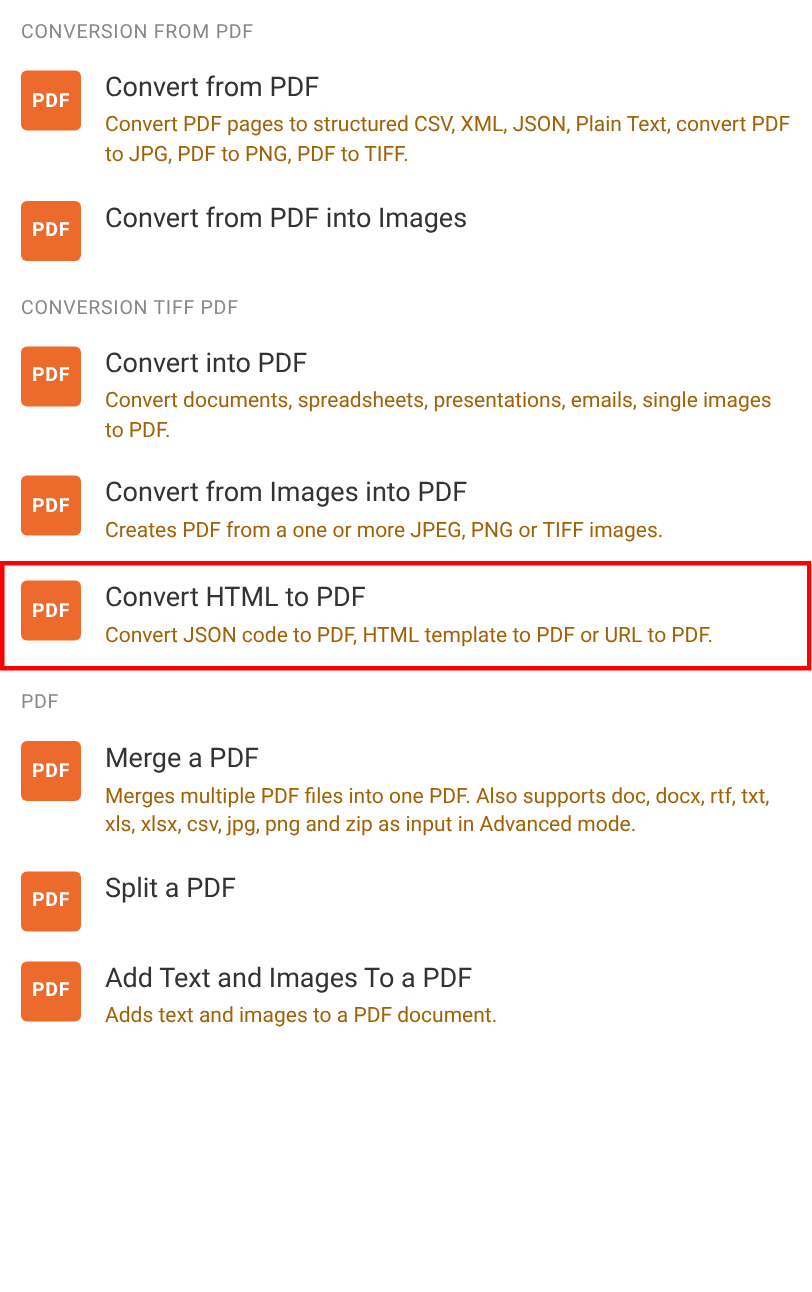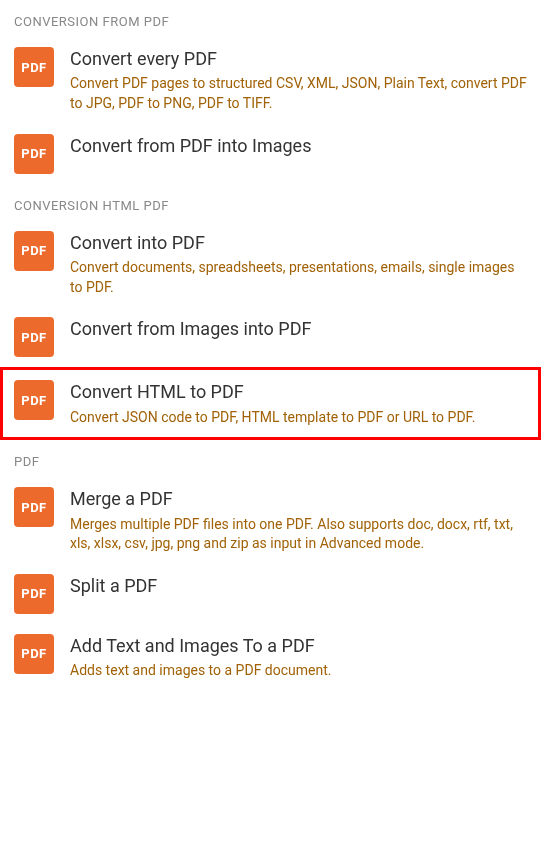--- a/index.html
+++ b/index.html
@@ -62,42 +62,43 @@
     }
   </style>
 </head>
 <body>
 
 <div id="container">
     <div class="section-header">CONVERSION FROM PDF</div>
     <div class="item">
       <div class="pdf-icon">PDF</div>
       <div class="item-text">
-        <div class="item-title">Convert every PDF</div>
+        <div class="item-title">Convert from PDF</div>
         <div class="item-desc">Convert PDF pages to structured CSV, XML, JSON, Plain Text, convert PDF to JPG, PDF to PNG, PDF to TIFF.</div>
       </div>
     </div>
     <div class="item">
       <div class="pdf-icon">PDF</div>
       <div class="item-text">
         <div class="item-title">Convert from PDF into Images</div>
       </div>
     </div>
-    <div class="section-header">CONVERSION HTML PDF</div>
+    <div class="section-header">CONVERSION TIFF PDF</div>
     <div class="item">
       <div class="pdf-icon">PDF</div>
       <div class="item-text">
         <div class="item-title">Convert into PDF</div>
         <div class="item-desc">Convert documents, spreadsheets, presentations, emails, single images to PDF.</div>
       </div>
     </div>
     <div class="item">
       <div class="pdf-icon">PDF</div>
       <div class="item-text">
         <div class="item-title">Convert from Images into PDF</div>
+        <div class="item-desc">Creates PDF from a one or more JPEG, PNG or TIFF images.</div>
       </div>
     </div>
     <div class="item highlighted">
       <div class="pdf-icon">PDF</div>
       <div class="item-text">
         <div class="item-title">Convert HTML to PDF</div>
         <div class="item-desc">Convert JSON code to PDF, HTML template to PDF or URL to PDF.</div>
       </div>
     </div>
     <div class="section-header">PDF</div>

